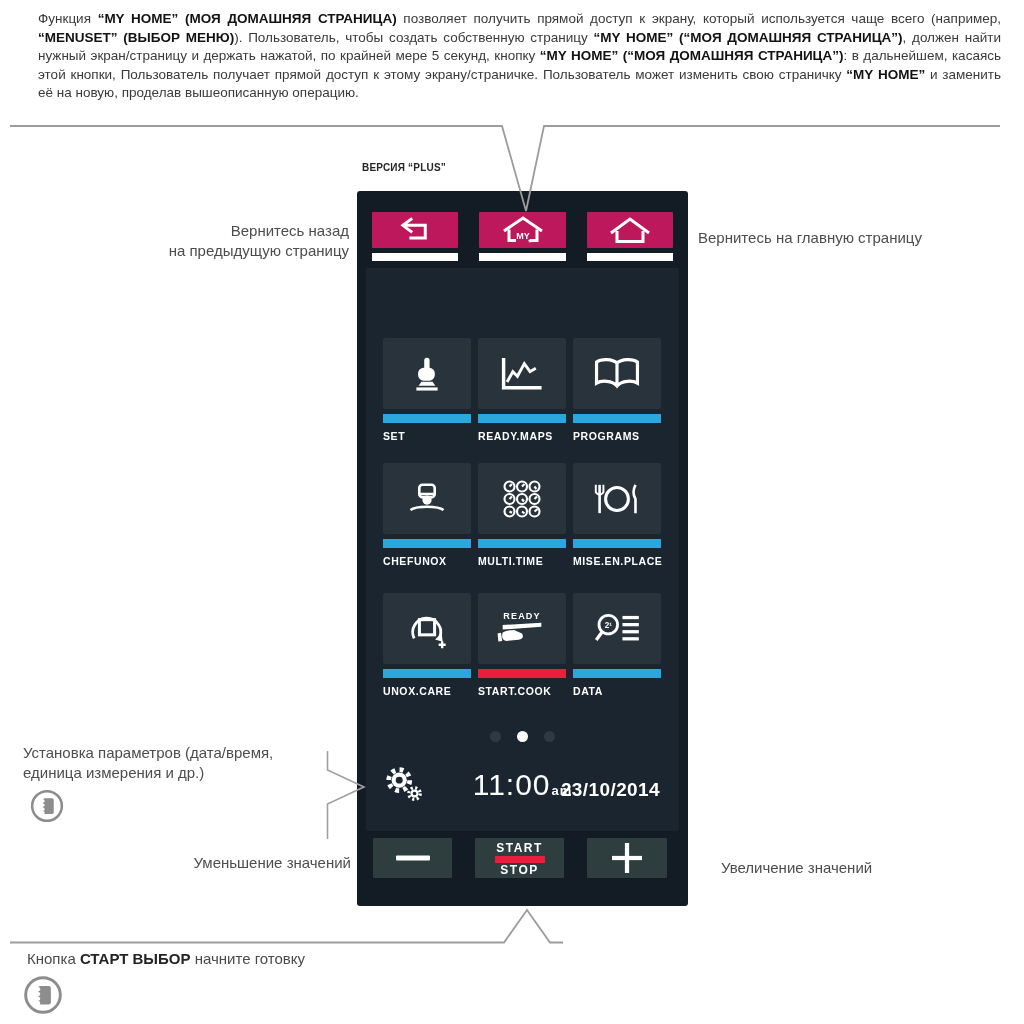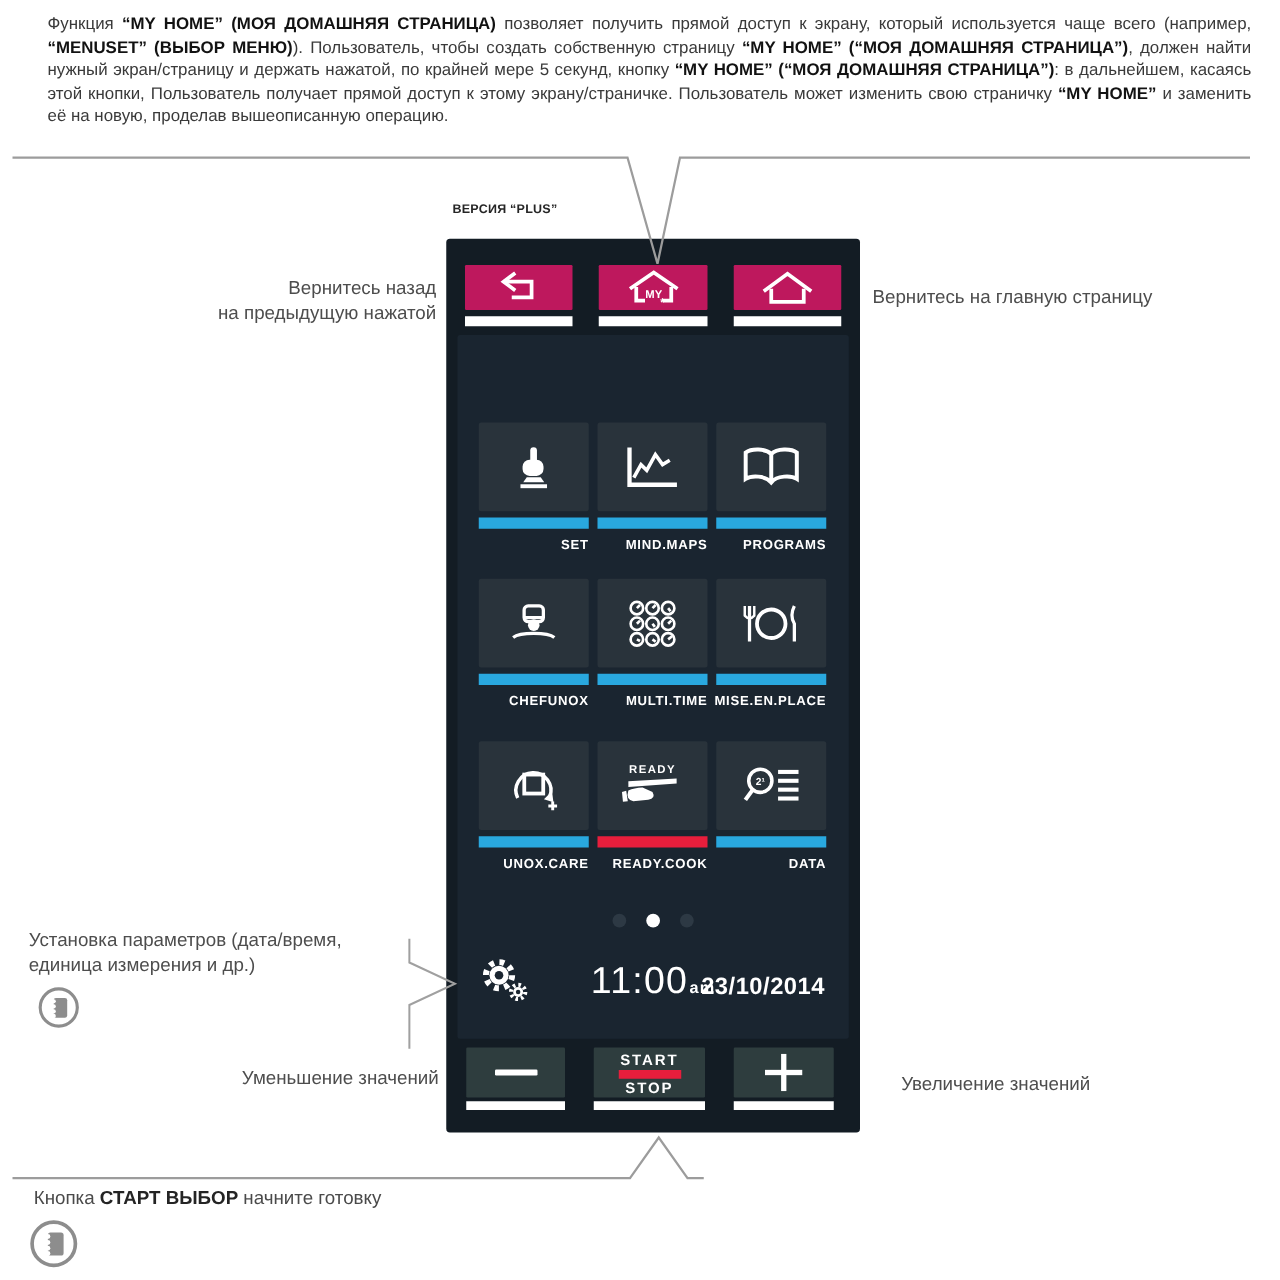--- a/index.html
+++ b/index.html
@@ -21,37 +21,37 @@
   #screen{position:absolute;left:9px;top:77px;width:313px;height:563px;background:#1a2530;border-radius:2px}
 
   .navrow{position:absolute;top:21px;left:15px;width:301px;display:flex;justify-content:space-between}
   .navcell{display:flex;flex-direction:column}
   .navbtn{height:36px;background:#be185d;display:flex;align-items:center;justify-content:center;border-radius:1px}
   .wbar{height:8px;background:#fff;margin-top:5px}
   .w86{width:86px}.w87{width:87px}
 
   .grid-row{position:absolute;left:26px;width:279px;display:flex;gap:7px}
   #row1{top:147px}#row2{top:272px}#row3{top:402px}
-  .cell{width:88px;display:flex;flex-direction:column;align-items:flex-end}
+  .cell{width:88px;display:flex;flex-direction:column;align-items:flex-start}
   .tile{width:88px;height:71px;background:#29333b;border-radius:2px;display:flex;align-items:center;justify-content:center}
   .cbar{width:88px;height:9px;margin-top:5px;background:#29a8df}
   .tlabel{margin-top:7px;font-size:10.5px;font-weight:bold;letter-spacing:.6px;color:#fff;white-space:nowrap}
 
   .dots{position:absolute;top:540px;left:0;width:100%;display:flex;justify-content:center;gap:16px}
   .dot{width:11px;height:11px;border-radius:50%;background:#2d3944}
   .dot.active{background:#fff}
 
   #gear{position:absolute;left:26px;top:574px}
   #timegroup{position:absolute;left:0;top:577px;width:100%;display:flex;justify-content:center;align-items:baseline;gap:1px;color:#fff}
   #time{font-size:30px;letter-spacing:1px}
   #ampm{font-size:13px;font-weight:bold;letter-spacing:1px}
   #date{position:absolute;right:28px;top:588px;font-size:19px;font-weight:bold;color:#fff;letter-spacing:.4px}
 
   .ctrlrow{position:absolute;top:647px;left:16px;width:294px;display:flex;justify-content:space-between}
-  .ctrlcell{display:flex;flex-direction:column}
+  .ctrlcell{display:flex;flex-direction:row}
   .ctrlbtn{height:40px;background:#2e3d3e;display:flex;align-items:center;justify-content:center;border-radius:1px}
   .ctrlcell .wbar{height:7px;margin-top:3px}
   .w79{width:79px}.w89{width:89px}.w80{width:80px}
   .sscol{flex-direction:column;padding-top:3px}
   .ss-label{font-size:12px;font-weight:bold;letter-spacing:1.5px;color:#fff;line-height:13px}
   .redbar{width:50px;height:7px;background:#e71e3c;margin:1px 0}
 
   
   .ann{position:absolute;font-size:15px;color:#4d4d4d;line-height:20px}
   #ann-back{right:675px;top:221px;text-align:right}
@@ -127,21 +127,21 @@
       <div class="tlabel">SET</div>
     </div>
     <div class="cell">
       <div class="tile">
         <svg width="46" height="36" viewBox="0 0 40 30">
           <path class="s" style="stroke-width:3" d="M4,1 V27 H37"></path>
           <path class="s" style="stroke-width:2.5" d="M7,22 L12,13 L16,17 L22,6 L27,13 L32,10"></path>
         </svg>
       </div>
       <div class="cbar" style="background: rgb(41, 168, 223);"></div>
-      <div class="tlabel">MIND.MAPS</div>
+      <div class="tlabel">READY.MAPS</div>
     </div>
     <div class="cell">
       <div class="tile">
         <svg width="50" height="36" viewBox="0 0 44 30">
           <path class="s" style="stroke-width:2.8" d="M22,5.5 C18,1.5 8,1.5 4,4.5 V23 C8,20.5 18,20.5 22,25.5 C26,20.5 36,20.5 40,23 V4.5 C36,1.5 26,1.5 22,5.5 V25.5"></path>
         </svg>
       </div>
       <div class="cbar" style="background: rgb(41, 168, 223);"></div>
       <div class="tlabel">PROGRAMS</div>
     </div>
@@ -218,21 +218,21 @@
     <div class="cell">
       <div class="tile">
         <svg width="50" height="40" viewBox="0 0 44 34">
           <text x="22" y="8" font-size="8" letter-spacing="1" text-anchor="middle">READY</text>
           <polygon class="f" points="5,13.5 39,11.5 39,15 5,17.5"></polygon>
           <path class="f" d="M5,20 Q3,26.5 8.5,27.5 L19,26.5 Q24.5,25.5 22,21 L15,17.8 Q9,18 5,20 Z"></path>
           <polygon class="f" points="0.5,21 3.5,20.2 4.6,27.6 1.2,27.9"></polygon>
         </svg>
       </div>
       <div class="cbar" style="background: rgb(231, 30, 60);"></div>
-      <div class="tlabel">READY.COOK</div>
+      <div class="tlabel">START.COOK</div>
     </div>
     <div class="cell">
       <div class="tile">
         <svg width="48" height="34" viewBox="0 0 44 30">
           <circle class="s" style="stroke-width:2.6" cx="14" cy="11" r="8.5"></circle>
           <path class="s" style="stroke-width:3" d="M8.5,17.5 L3,25"></path>
           <text x="14" y="14" font-size="7.5" text-anchor="middle">2¹</text>
           <rect class="f" x="27" y="3" width="15" height="3"></rect>
           <rect class="f" x="27" y="9.5" width="15" height="3"></rect>
           <rect class="f" x="27" y="16" width="15" height="3"></rect>
@@ -290,21 +290,21 @@
           <rect class="f" x="14.6" y="0" width="4.8" height="34"></rect>
         </svg>
       </div>
       <div class="wbar"></div>
     </div>
   </div>
 </div>
 
 <div class="ann" id="ann-back">
   <div>Вернитесь назад</div>
-  <div>на предыдущую нажатой</div>
+  <div>на предыдущую страницу</div>
 </div>
 <div class="ann" id="ann-home">Вернитесь на главную страницу</div>
 <div class="ann" id="ann-settings">
   <div>Установка параметров (дата/время,</div>
   <div>единица измерения и др.)</div>
 </div>
 <div class="ann" id="ann-dec">Уменьшение значений</div>
 <div class="ann" id="ann-inc">Увеличение значений</div>
 
 <div id="caption"><span>Кнопка </span><b>СТАРТ ВЫБОР</b><span> начните готовку</span></div>

